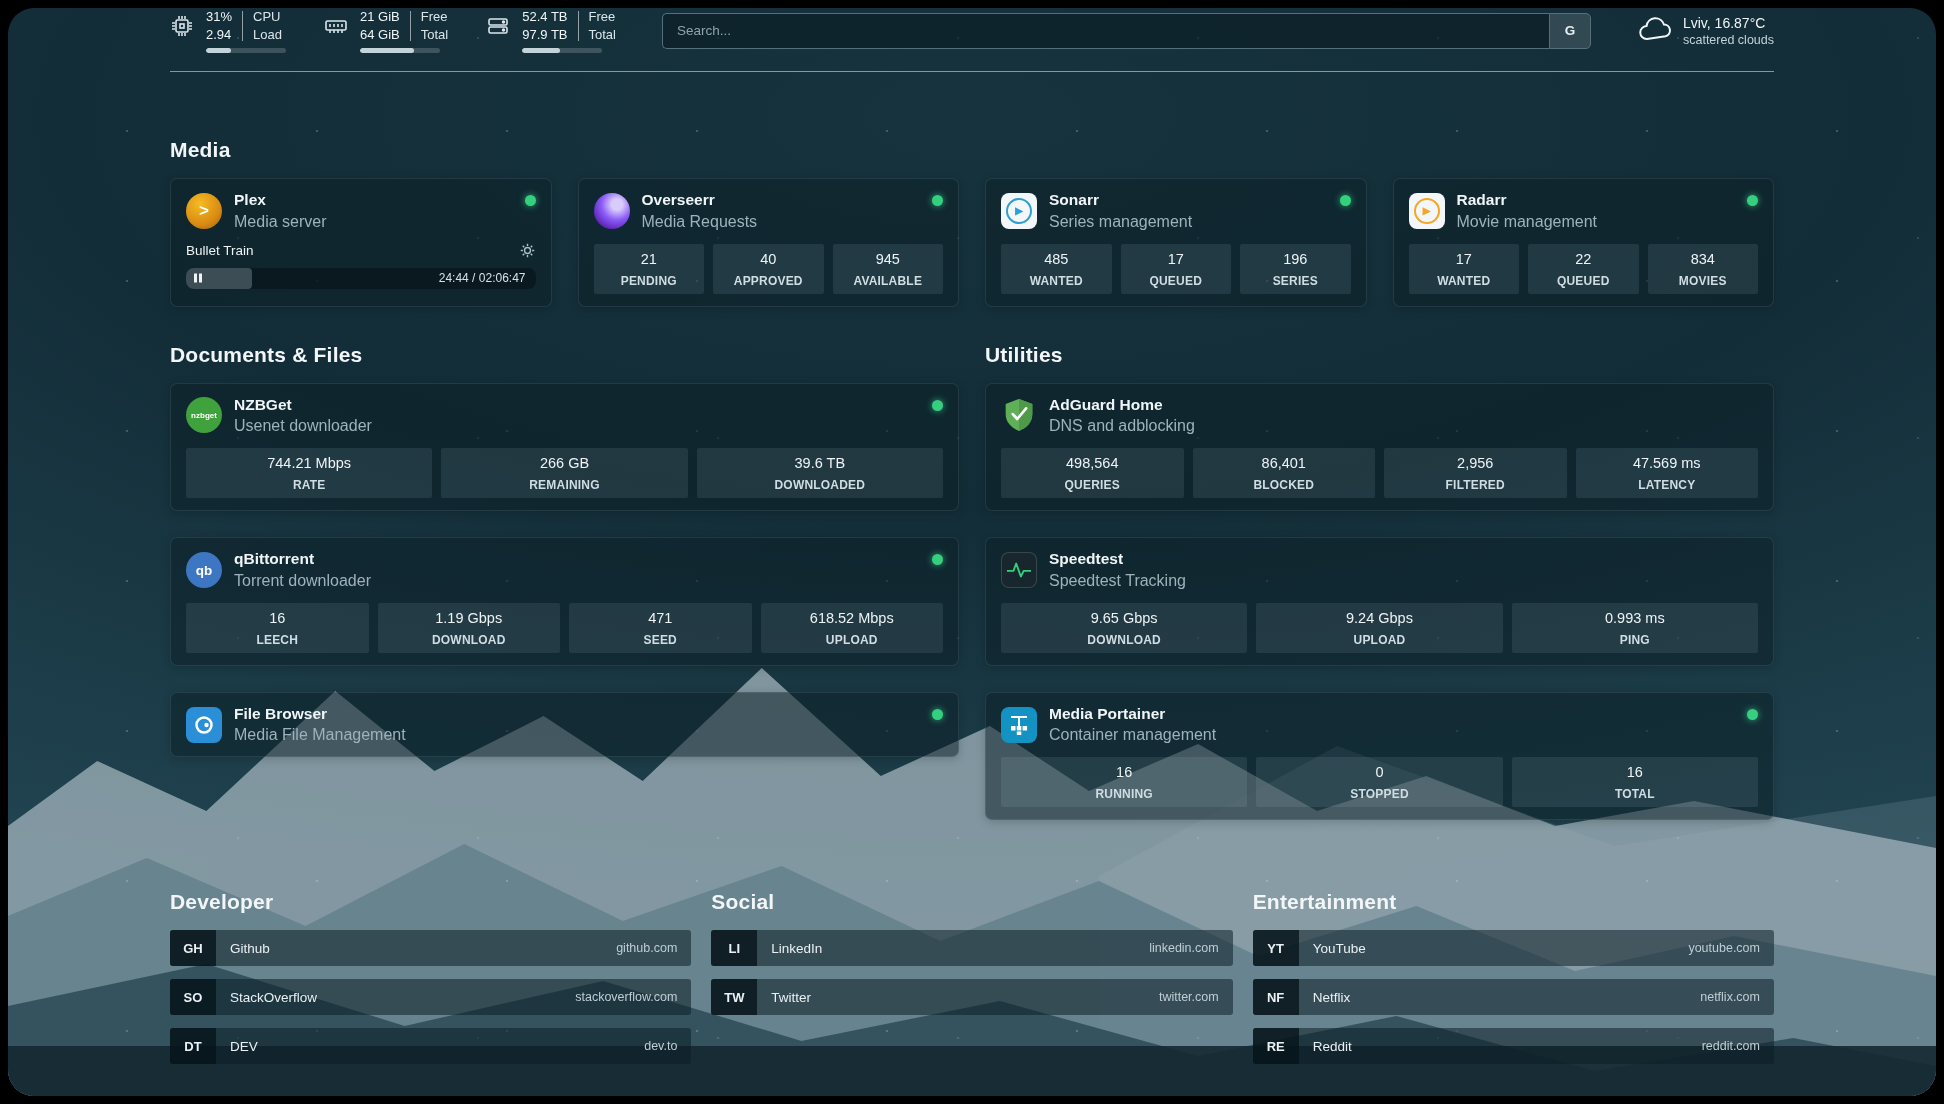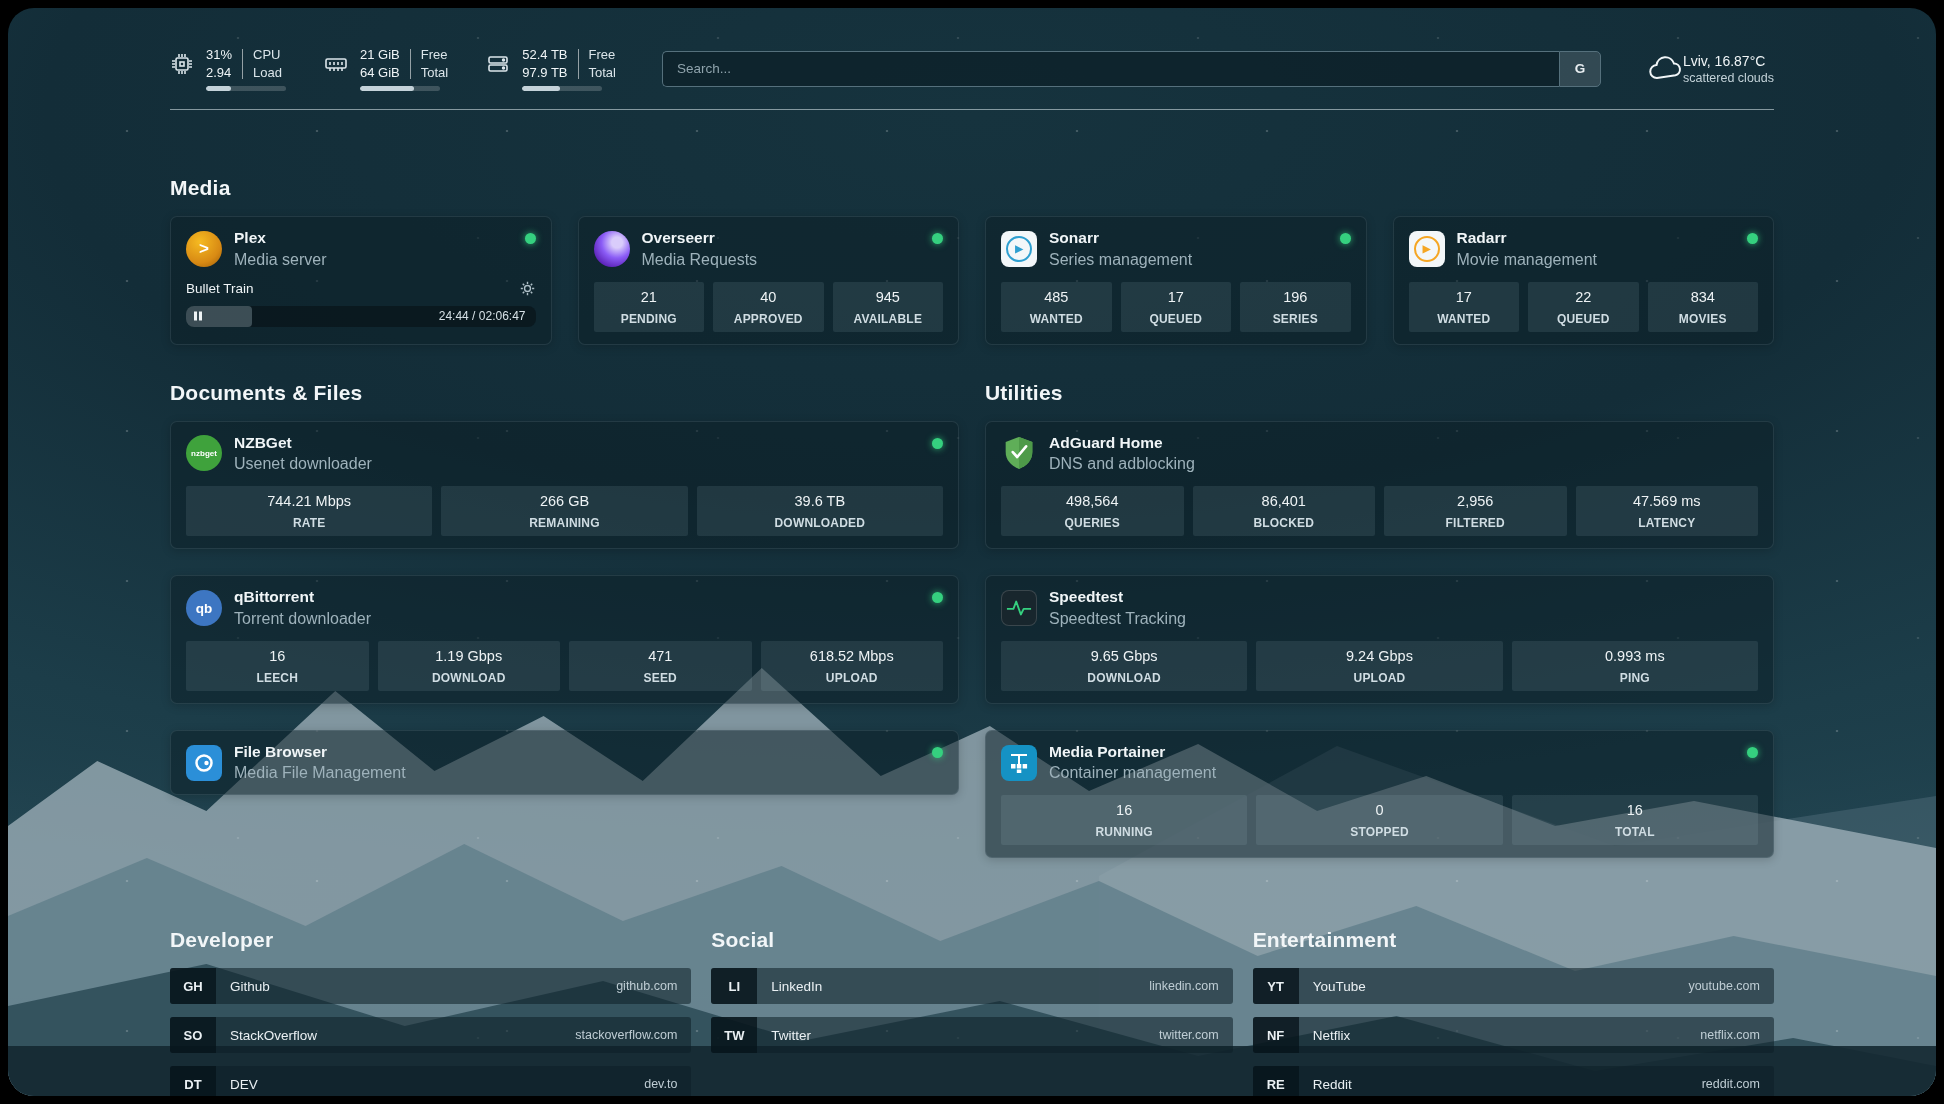--- a/index.html
+++ b/index.html
@@ -10,41 +10,41 @@
                       linear-gradient(180deg, #102832 0%, #15323d 35%, #20434f 62%, #2b4f5c 78%, #183039 100%);
           color:#e8eef1; }
   .bg-mountains { position:absolute; left:0; bottom:0; width:100%; height:520px; z-index:0; }
   .speckles { position:absolute; inset:0; z-index:1; pointer-events:none; opacity:.33;
     background-image: radial-gradient(rgba(255,255,255,.6) 1px, transparent 1.7px),
                       radial-gradient(rgba(255,255,255,.38) 1px, transparent 1.7px);
     background-size: 190px 150px, 240px 200px; background-position: 24px 48px, 110px 130px; }
   .content { position:absolute; inset:0; z-index:2; padding:0 162px; }
 
   
-  .topbar { margin-top:38px; display:flex; align-items:center; }
+  .topbar { display:flex; align-items:center; }
   .metrics { display:flex; gap:38px; align-items:center; }
   .metric { display:flex; gap:12px; align-items:flex-start; }
   .metric-icon { width:24px; height:24px; margin-top:6px; color:#dce6eb; }
   .metric-body { display:flex; flex-direction:column; }
   .metric-row { display:flex; align-items:center; gap:10px; }
   .metric-col { display:flex; flex-direction:column; font-size:13px; line-height:1.35; color:#f0f5f7; }
   .metric-col.dim { color:#dbe5ea; }
   .vdiv { width:1px; height:30px; background:rgba(255,255,255,.55); }
   .mini-progress { margin-top:5px; width:80px; height:5px; border-radius:3px; background:rgba(255,255,255,.18); overflow:hidden; }
   .mini-progress > i { display:block; height:100%; background:#c4d2d9; border-radius:3px; }
 
   .searchwrap { flex:1; display:flex; margin:0 46px; height:36px;justify-content:space-between; }
   .search-input { flex:1; background:rgba(10,25,32,.55); border:1px solid #55707c; border-right:none;
                   border-radius:5px 0 0 5px; padding:0 14px; font-size:13.5px; color:#e8eef1; outline:none;
                   font-family:"Liberation Sans", sans-serif; }
   .search-input::placeholder { color:#8fa3ac; }
   .search-btn { width:42px; background:rgba(255,255,255,.13); border:1px solid #55707c; border-radius:0 5px 5px 0;
                 color:#e8eef1; font-size:13.5px; font-weight:700; cursor:pointer; }
 
-  .weather { display:flex; align-items:center; }
+  .weather { display:flex; align-items:flex-start; gap:10px; }
   .weather-icon { width:36px; height:30px; color:#f0f5f7; }
   .weather-col { display:flex; flex-direction:column; }
   .weather-loc { font-size:14px; color:#f0f5f7; }
   .weather-cond { font-size:12.5px; color:#c3d2d8; margin-top:2px; }
 
   .rule { border:none; border-top:1px solid rgba(225,238,243,.55); margin-top:18px; }
 
   
   .section-title { font-size:21px; font-weight:700; color:#f2f6f8; letter-spacing:.2px; }
   .media-section { margin-top:66px; }

